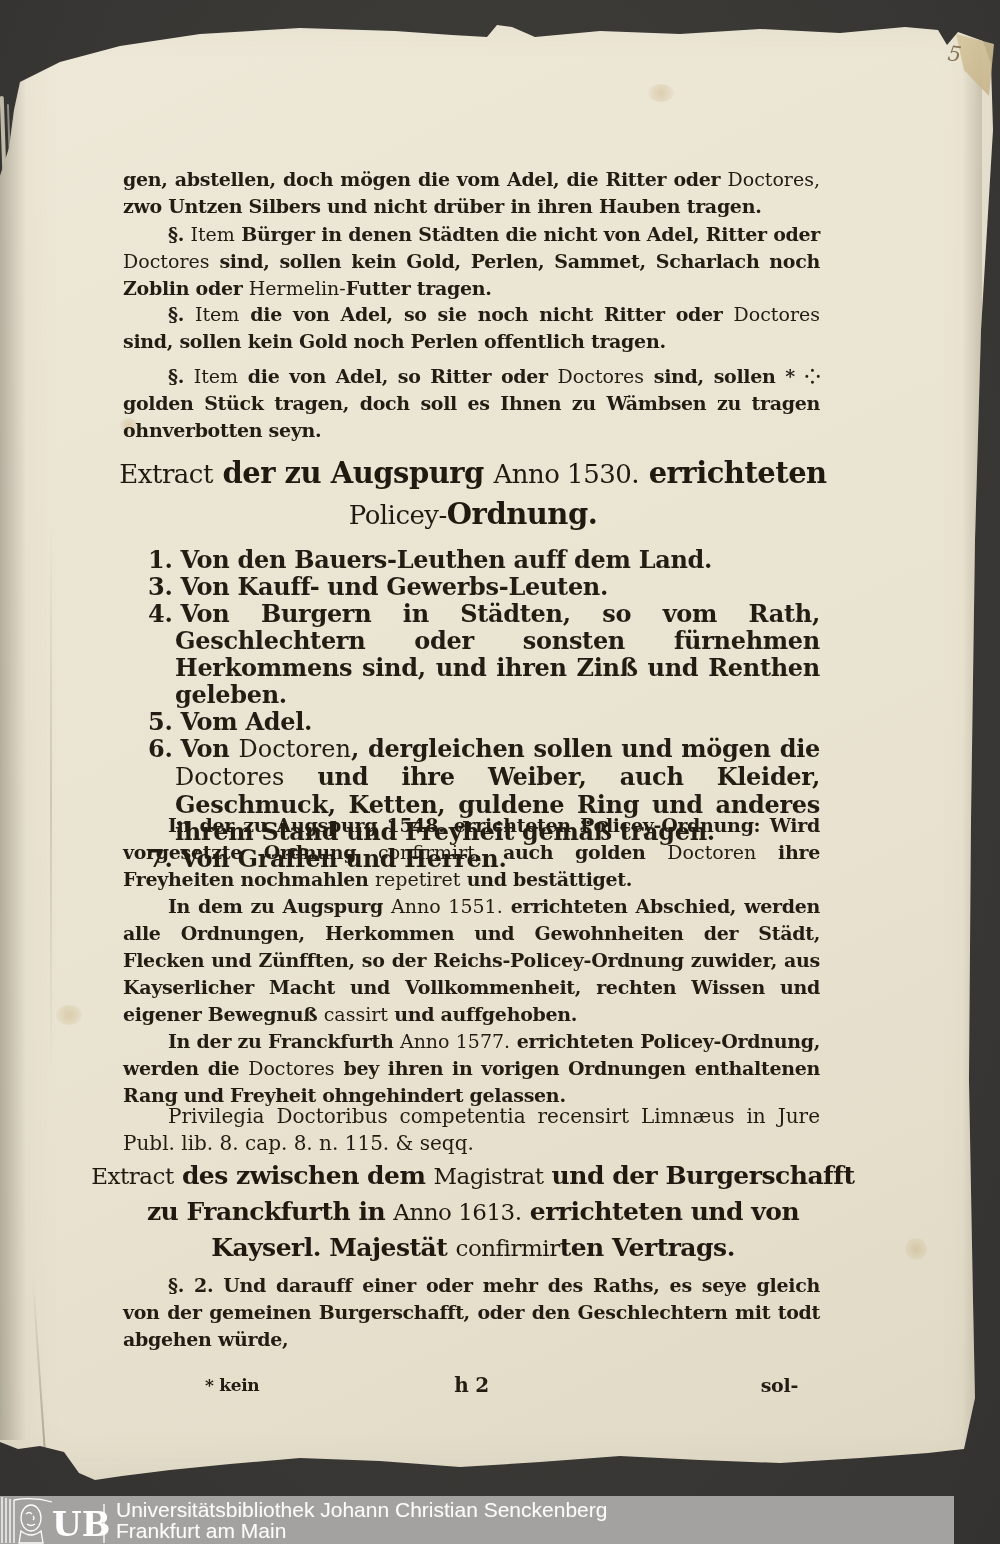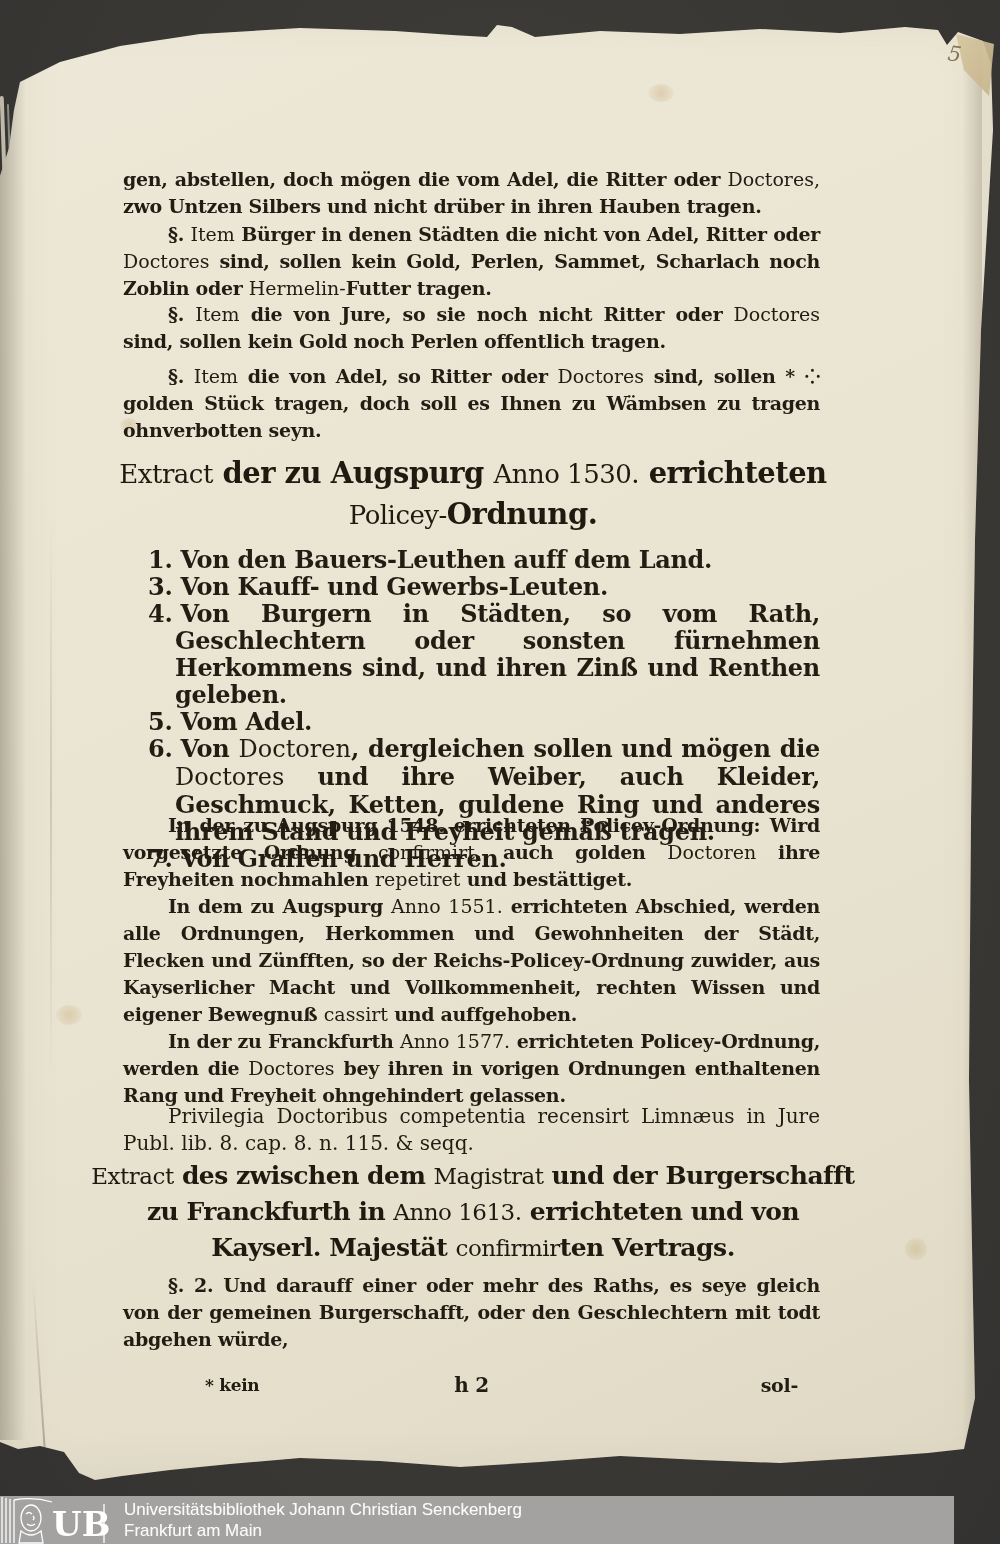--- a/index.html
+++ b/index.html
@@ -88,21 +88,21 @@
   #footline{top:1372px;height:30px;}
   #footline .footnote{position:absolute;left:82px;font-size:17px;font-weight:700;}
   #footline .signature{position:absolute;left:50%;transform:translateX(-50%);font-size:20px;font-weight:700;}
   #footline .catchword{position:absolute;right:22px;font-size:19px;font-weight:700;}
 
   
   .brandbar{position:absolute;left:0;bottom:0;width:954px;height:48px;background:var(--bar);
             display:flex;align-items:center;}
   .brand-logo{width:112px;height:48px;flex:0 0 auto;}
   .brand-text{color:var(--bartext);font-family:"Liberation Sans","DejaVu Sans",sans-serif;
-              font-size:17px;line-height:21px;margin-left:12px;text-shadow:0 0 1px rgba(255,255,255,.3);}
+              font-size:21px;line-height:21px;margin-left:4px;text-shadow:0 0 1px rgba(255,255,255,.3);}
 </style>
 </head>
 <body>
 
 <div class="stage">
 
   <span class="page-edge-sliver sliver-1"></span>
   <span class="page-edge-sliver sliver-2"></span>
 
   <div class="paper">
@@ -112,21 +112,21 @@
     <span class="crease-v crease-b"></span>
     <span class="fox fox1"></span>
     <span class="fox fox2"></span>
     <span class="fox fox3"></span>
     <span class="fox fox4"></span>
 
     <div class="textlayer">
 
       <p class="block" id="p1"><span class="f">gen, abstellen, doch mögen die vom Adel, die Ritter oder </span><span class="a">Doctores,</span><span class="f"> zwo Untzen Silbers und nicht drüber in ihren Hauben tragen.</span></p>
       <p class="block indent" id="p2"><span class="f">§. </span><span class="a">Item</span><span class="f"> Bürger in denen Städten die nicht von Adel, Ritter oder </span><span class="a">Doctores</span><span class="f"> sind, sollen kein Gold, Perlen, Sammet, Scharlach noch Zoblin oder </span><span class="a">Hermelin-</span><span class="f">Futter tragen.</span></p>
-      <p class="block indent" id="p3"><span class="f">§. </span><span class="a">Item</span><span class="f"> die von Jure, so sie noch nicht Ritter oder </span><span class="a">Doctores</span><span class="f"> sind, sollen kein Gold noch Perlen offentlich tragen.</span></p>
+      <p class="block indent" id="p3"><span class="f">§. </span><span class="a">Item</span><span class="f"> die von Adel, so sie noch nicht Ritter oder </span><span class="a">Doctores</span><span class="f"> sind, sollen kein Gold noch Perlen offentlich tragen.</span></p>
       <p class="block indent" id="p4"><span class="f">§. </span><span class="a">Item</span><span class="f"> die von Adel, so Ritter oder </span><span class="a">Doctores</span><span class="f"> sind, sollen * ⁘ golden Stück tragen, doch soll es Ihnen zu Wämbsen zu tragen ohnverbotten seyn.</span></p>
 
       <div class="heading" id="h1">
         <div class="hline"><span class="a">Extract</span><span class="f"> der zu Augspurg </span><span class="a">Anno 1530.</span><span class="f"> errichteten</span></div>
         <div class="hline"><span class="a">Policey-</span><span class="f">Ordnung.</span></div>
       </div>
 
       <div class="block" id="list">
         <p class="li"><span class="num">1.</span><span><span class="f">Von den Bauers-Leuthen auff dem Land.</span></span></p>
         <p class="li"><span class="num">3.</span><span><span class="f">Von Kauff- und Gewerbs-Leuten.</span></span></p>

